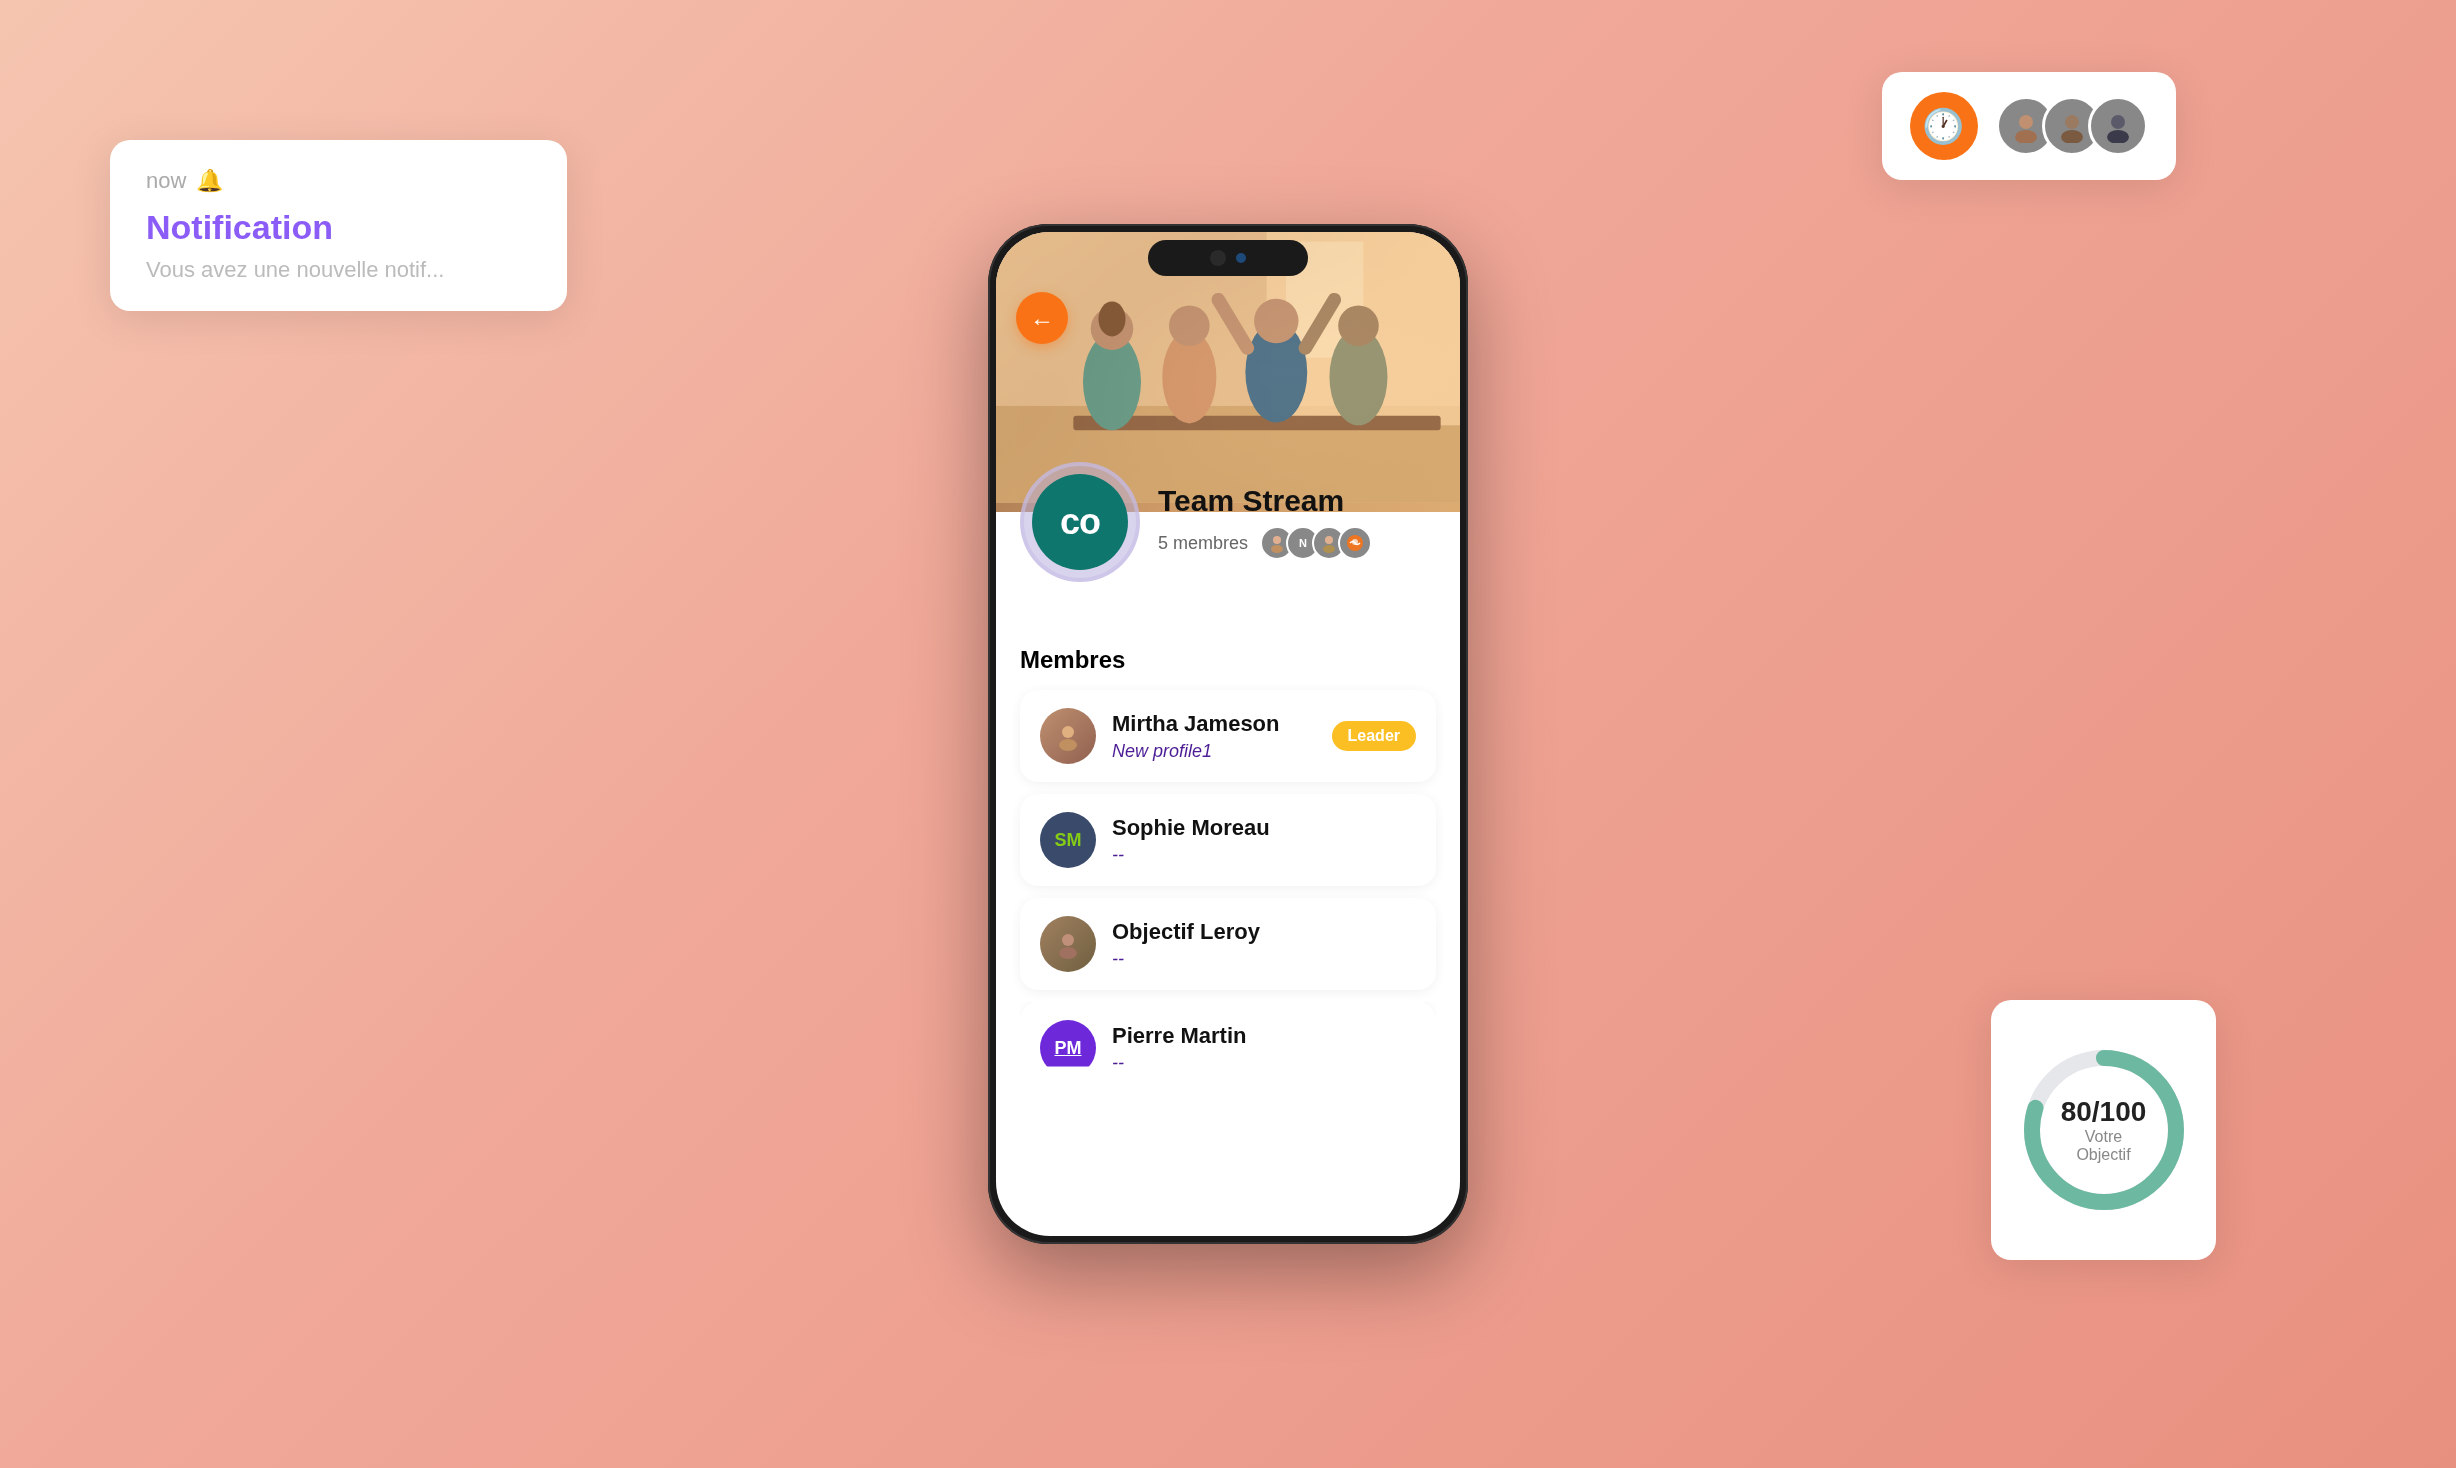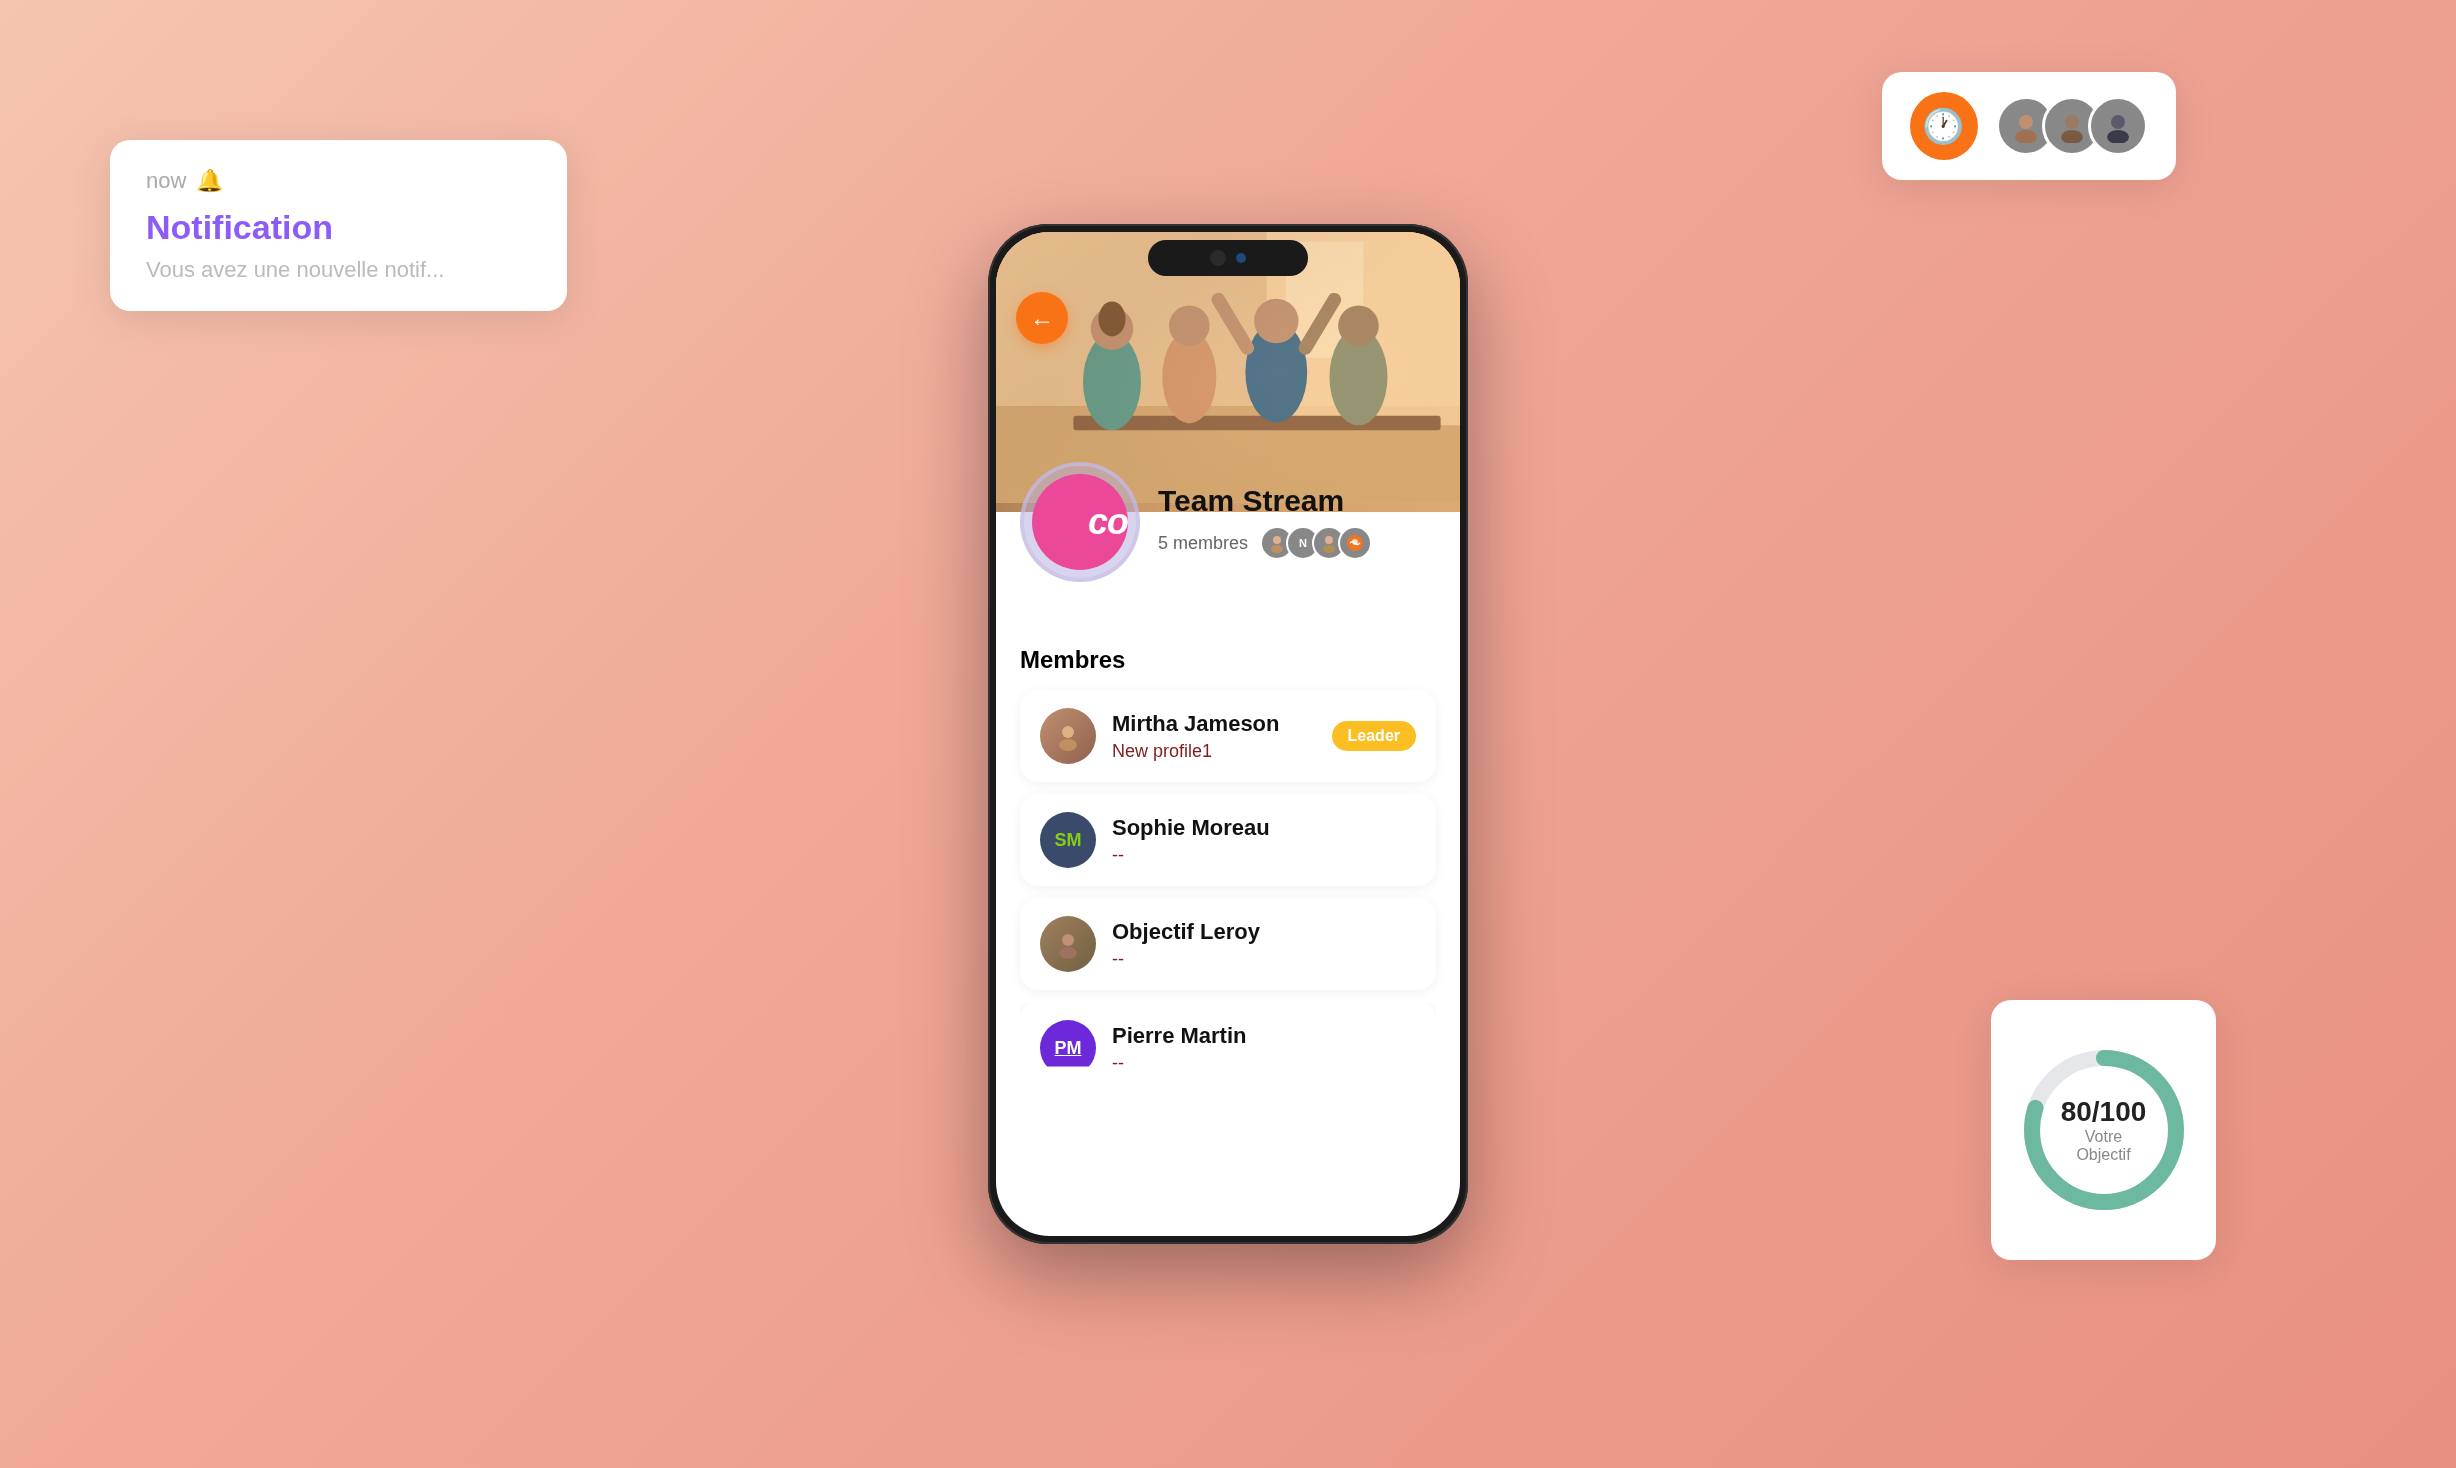--- a/index.html
+++ b/index.html
@@ -252,29 +252,28 @@
       display: flex;
       align-items: center;
       justify-content: center;
       flex-shrink: 0;
       border: 4px solid rgba(200,190,230,0.6);
     }
     .profile-logo {
       width: 96px;
       height: 96px;
       border-radius: 50%;
-      background: #ec4899;
-      display: flex;
-      align-items: center;
-      justify-content: flex-end;
+      background: #0f766e;
+      display: flex;
+      align-items: center;
+      justify-content: center;
       font-size: 36px;
       font-weight: 700;
       color: white;
       letter-spacing: -1px;
-      font-style: italic;
     }
     .profile-info {
       flex: 1;
     }
     .profile-name {
       font-size: 30px;
       font-weight: 800;
       color: #111;
       margin-bottom: 8px;
     }
@@ -354,21 +353,22 @@
       flex: 1;
     }
     .member-name {
       font-size: 22px;
       font-weight: 700;
       color: #111;
       margin-bottom: 4px;
     }
     .member-subtitle {
       font-size: 18px;
-      color: #7f1d1d;
+      color: #4c1d95;
+      font-style: italic;
     }
     .leader-badge {
       background: #fbbf24;
       color: white;
       font-size: 16px;
       font-weight: 600;
       padding: 6px 16px;
       border-radius: 20px;
     }
 

